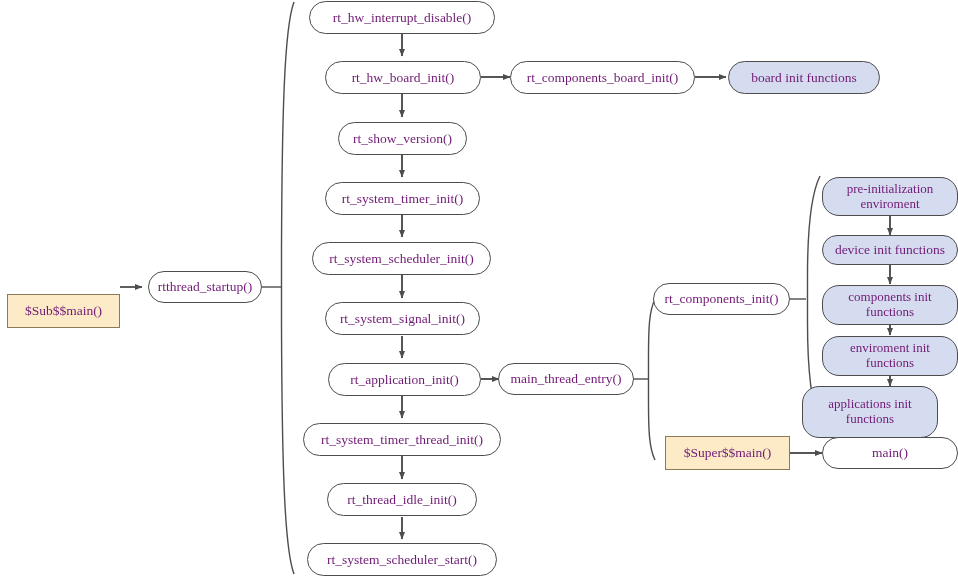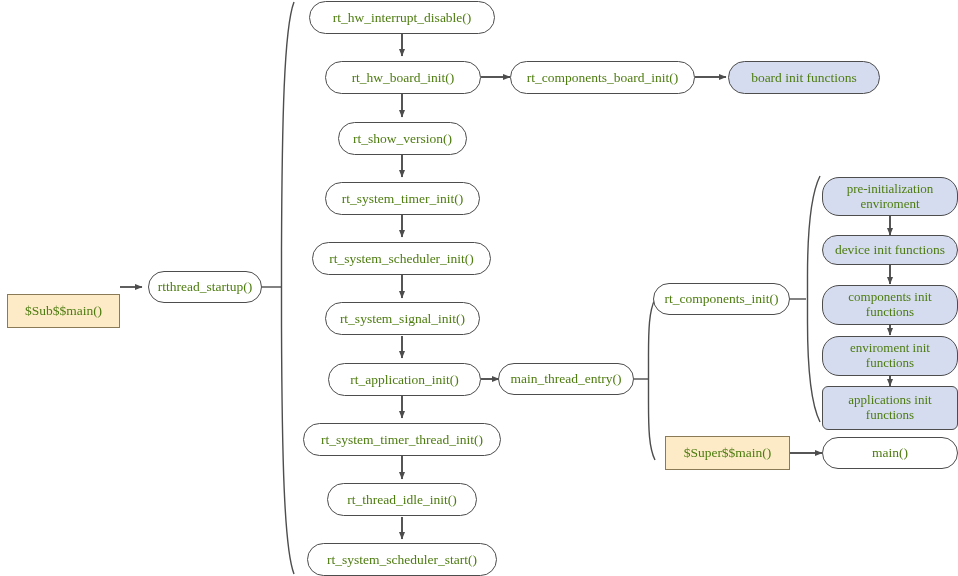--- a/index.html
+++ b/index.html
@@ -27,21 +27,21 @@
   }
   .node {
     position: absolute;
     box-sizing: border-box;
     display: flex;
     align-items: center;
     justify-content: center;
     text-align: center;
     font-size: 13.5px;
     line-height: 1.12;
-    color: #4d7c0f;
+    color: #701a75;
     background: #ffffff;
     border: 1px solid #4d4d4d;
     border-radius: 17px;
     white-space: pre-line;
     padding: 0 4px;
   }
   .node.rounded {
     border-radius: 17px;
   }
   .node.rect {
@@ -172,20 +172,20 @@
 enviroment</div>
 
   <div class="node rounded fill-lav" style="left:822px; top:235px; width:136px; height:30px;">device init functions</div>
 
   <div class="node rounded fill-lav two-line" style="left:822px; top:285px; width:136px; height:40px;">components init
 functions</div>
 
   <div class="node rounded fill-lav two-line" style="left:822px; top:336px; width:136px; height:40px;">enviroment init
 functions</div>
 
-  <div class="node rounded fill-lav two-line" style="left:822px; top:386px; width:136px; height:44px;border-radius:6px;">applications init
+  <div class="node rounded fill-lav two-line" style="left:802px; top:386px; width:136px; height:52px;">applications init
 functions</div>
 
   <div class="node rect fill-cream" style="left:665px; top:436px; width:125px; height:34px;">$Super$$main()</div>
 
   <div class="node rounded" style="left:822px; top:437px; width:136px; height:32px;">main()</div>
 
 </div>
 
 </body></html>

